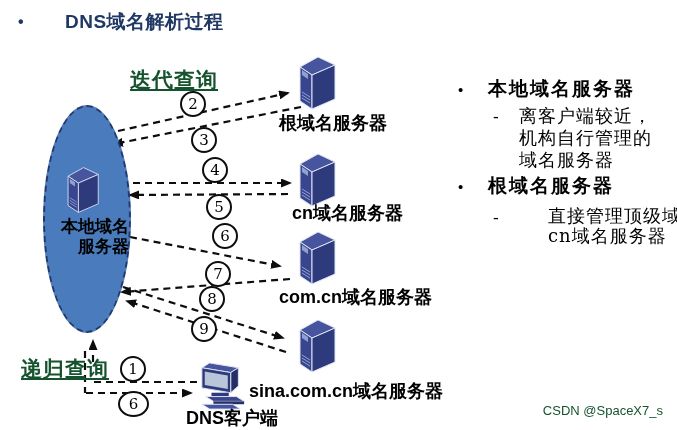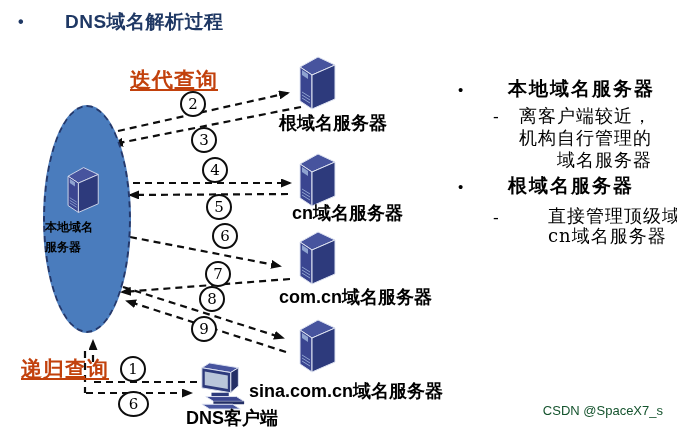--- a/index.html
+++ b/index.html
@@ -7,54 +7,54 @@
     position:relative;width:677px;height:430px;background:#ffffff;
     font-family:"Liberation Sans",sans-serif;overflow:hidden;
   }
   .abs{position:absolute;}
 
   
   .title-bullet{left:18px;top:13px;font-size:16px;color:#1f3864;font-weight:bold;}
   .page-title{left:45px;top:9px;font-size:19px;font-weight:bold;color:#1f3864;letter-spacing:.5px;margin-left:20px;}
 
   
-  .red-label{color:#c2410c;font-weight:bold;font-size:21px;text-decoration:underline;letter-spacing:1px;}
+  .red-label{color:#14532d;font-weight:bold;font-size:21px;text-decoration:underline;letter-spacing:1px;}
   .iter{left:130px;top:66px;}
   .recur{left:21px;top:355px;text-decoration:underline;}
 
   
   #arrow-layer{left:0;top:0;}
 
   
   .ellipse{
     left:43px;top:105px;width:88px;height:228px;border-radius:50%;
     background:#4a7cbd;border:2px dashed #24386b;box-sizing:border-box;z-index:2;
   }
   .ellipse .srv{position:absolute;left:17px;top:58px;}
-  .ellipse-label{position:absolute;left:0;top:110px;width:100%;text-align:left;
-    font-weight:bold;font-size:12px;line-height:20px;color:#000;}
+  .ellipse-label{position:absolute;left:0;top:110px;width:100%;text-align:right;
+    font-weight:bold;font-size:17px;line-height:20px;color:#000;}
 
   
   .server-icon{width:44px;height:58px;z-index:2;}
   .server-label{font-weight:bold;font-size:18px;color:#000;white-space:nowrap;z-index:3;}
 
   
   .step{
     width:22px;height:22px;border:2px solid #0d0d0d;border-radius:50%;
     background:#fff;color:#000;font-family:"DejaVu Serif",serif;font-size:15px;
     display:flex;align-items:center;justify-content:center;z-index:4;line-height:1;
   }
   .step.wide{width:27px;}
 
   
   .client-icon{z-index:2;}
 
   
   .note-bullet{font-size:15px;color:#000;}
-  .note-heading{font-family:"DejaVu Serif",serif;font-size:19px;font-weight:600;color:#000;letter-spacing:2px;margin-left:20px;}
+  .note-heading{font-family:"DejaVu Serif",serif;font-size:19px;font-weight:600;color:#000;letter-spacing:2px;}
   .note-dash{font-family:"DejaVu Serif",serif;font-size:17px;color:#000;}
   .note-lines{font-family:"DejaVu Serif",serif;font-size:18px;color:#000;line-height:22px;letter-spacing:1px;}
   .note-lines div{white-space:nowrap;}
 
   .watermark{right:14px;top:403px;font-size:13px;color:#14532d;}
 </style>
 </head>
 <body>
 
 <div id="canvas">
@@ -186,21 +186,21 @@
   <div class="abs step" style="left:212px;top:223px;">6</div>
   <div class="abs step" style="left:205px;top:261px;">7</div>
   <div class="abs step" style="left:199px;top:286px;">8</div>
   <div class="abs step" style="left:191px;top:316px;">9</div>
   <div class="abs step" style="left:120px;top:356px;">1</div>
   <div class="abs step wide" style="left:118px;top:391px;">6</div>
 
   <span class="abs note-bullet" style="left:458px;top:81px;">•</span>
   <span class="abs note-heading" style="left:488px;top:76px;">本地域名服务器</span>
   <span class="abs note-dash" style="left:493px;top:106px;">-</span>
-  <div class="abs note-lines" style="left:519px;top:105px;text-align:right;">
+  <div class="abs note-lines" style="left:519px;top:105px;">
     <div>离客户端较近，</div>
     <div>机构自行管理的</div>
     <div>域名服务器</div>
   </div>
   <span class="abs note-bullet" style="left:458px;top:178px;">•</span>
   <span class="abs note-heading" style="left:488px;top:173px;">根域名服务器</span>
   <span class="abs note-dash" style="left:493px;top:207px;">-</span>
   <div class="abs note-lines" style="left:516px;top:206px;line-height:20px;margin-left:32px;">
     <div>直接管理顶级域</div>
     <div>cn域名服务器</div>

